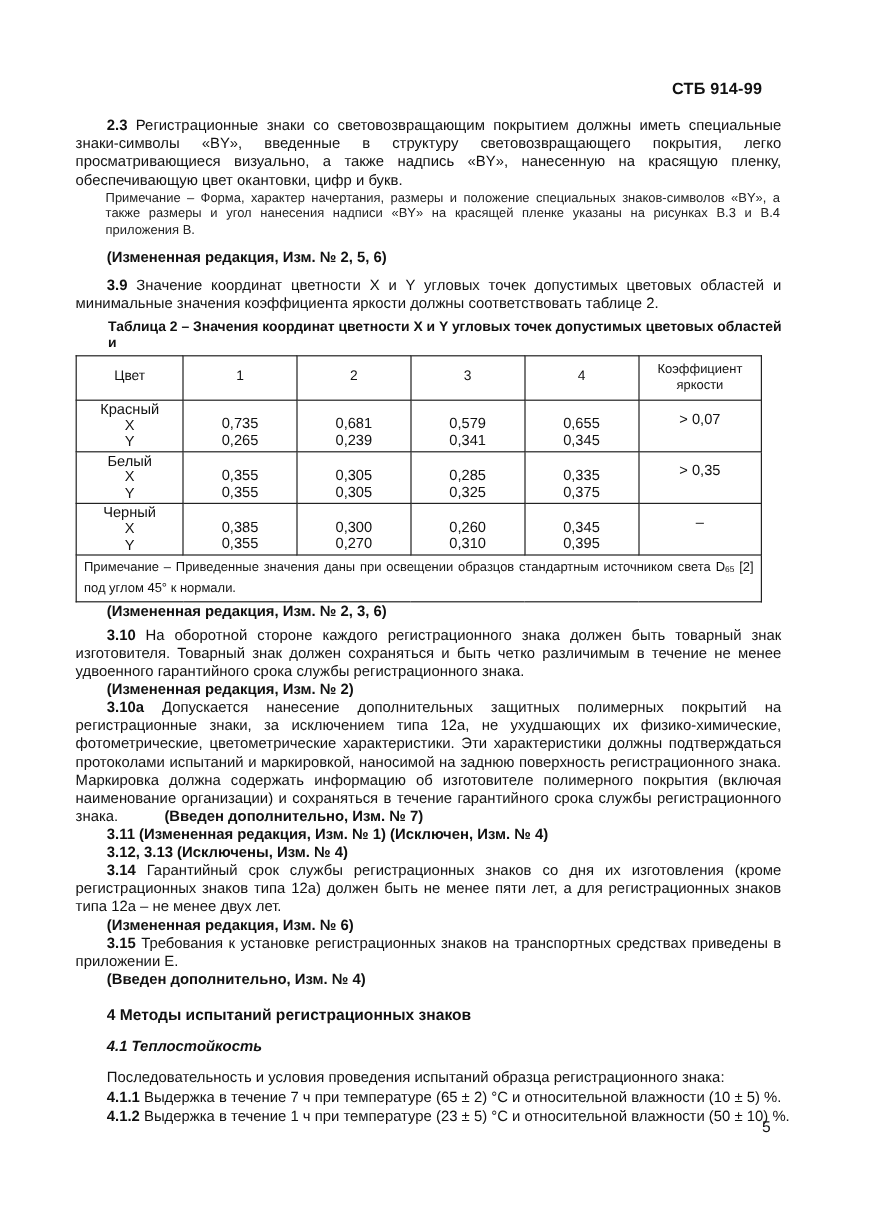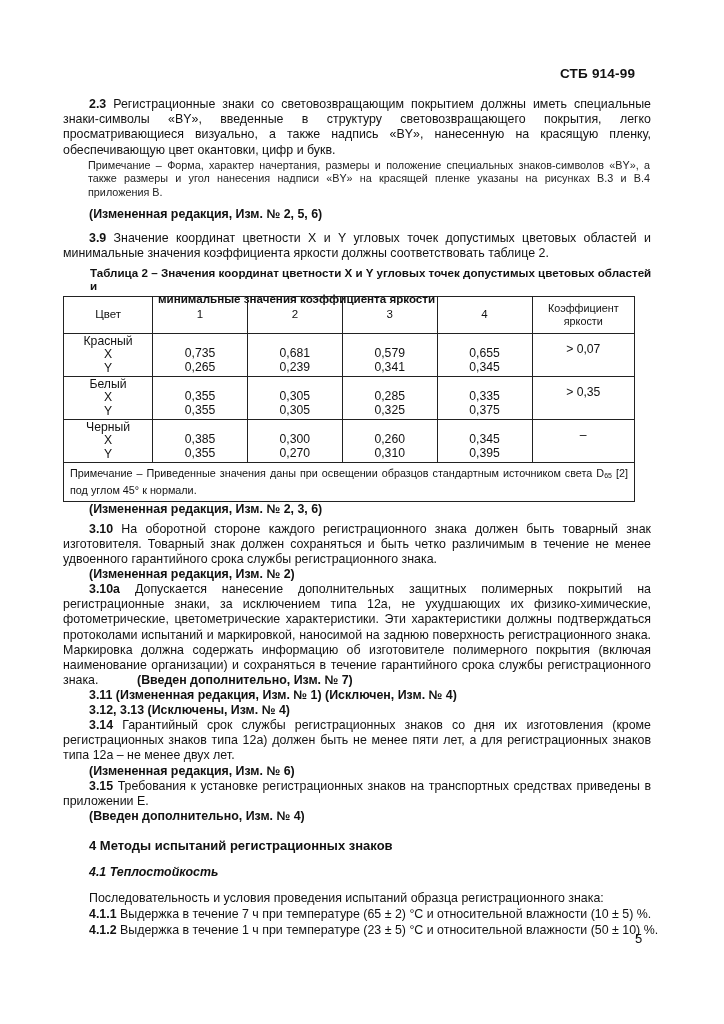--- a/index.html
+++ b/index.html
@@ -39,21 +39,20 @@
 <div class="abs doc-code">СТБ 914-99</div>
 
 <p class="para indent nomargin" style="top:97px;"><span class="b">2.3</span><span> Регистрационные знаки со световозвращающим покрытием должны иметь специальные знаки-символы «BY», введенные в структуру световозвращающего покрытия, легко просматривающиеся визуально, а также надпись «BY», нанесенную на красящую пленку, обеспечивающую цвет окантовки, цифр и букв.</span></p>
 <p class="note nomargin" style="top:159px;">Примечание – Форма, характер начертания, размеры и положение специальных знаков-символов «BY», а также размеры и угол нанесения надписи «BY» на красящей пленке указаны на рисунках В.3 и В.4 приложения В.</p>
 <div class="amend" style="top:207px;text-align:center;">(Измененная редакция, Изм. № 2, 5, 6)</div>
 
 <p class="para indent nomargin" style="top:231px;"><span class="b">3.9</span><span> Значение координат цветности X и Y угловых точек допустимых цветовых областей и минимальные значения коэффициента яркости должны соответствовать таблице 2.</span></p>
 
 <div class="table-caption" style="top:266px;">
   <span>Таблица 2 – Значения координат цветности X и Y угловых точек допустимых цветовых областей и</span>
-  <span class="cont">минимальные значения коэффициента яркости</span>
 </div>
 
 <table class="t2">
   <tbody>
       <tr class="head">
     <td class="c0">Цвет</td>
     <td class="cv">1</td>
     <td class="cv">2</td>
     <td class="cv">3</td>
     <td class="cv">4</td>

